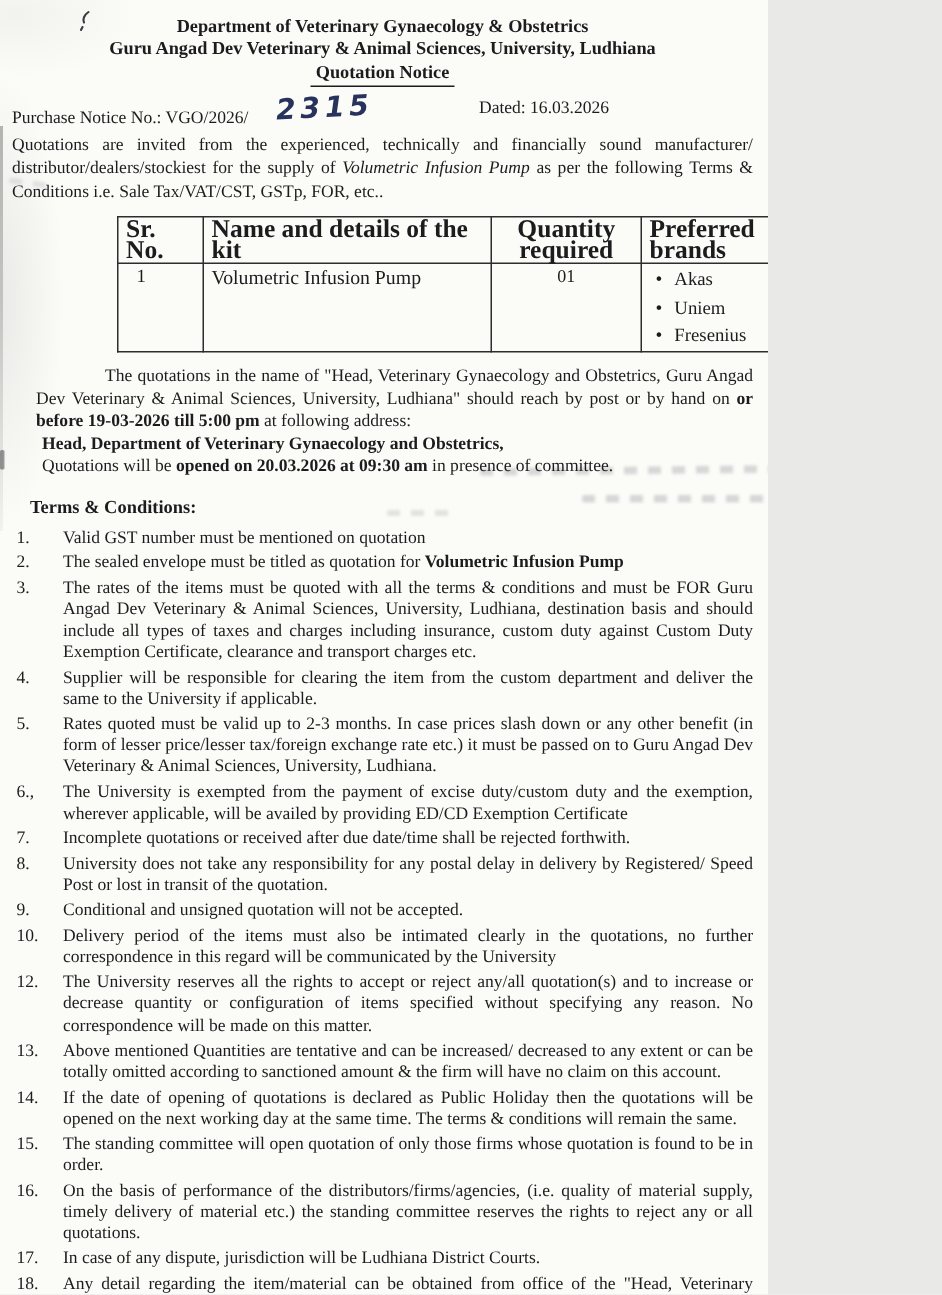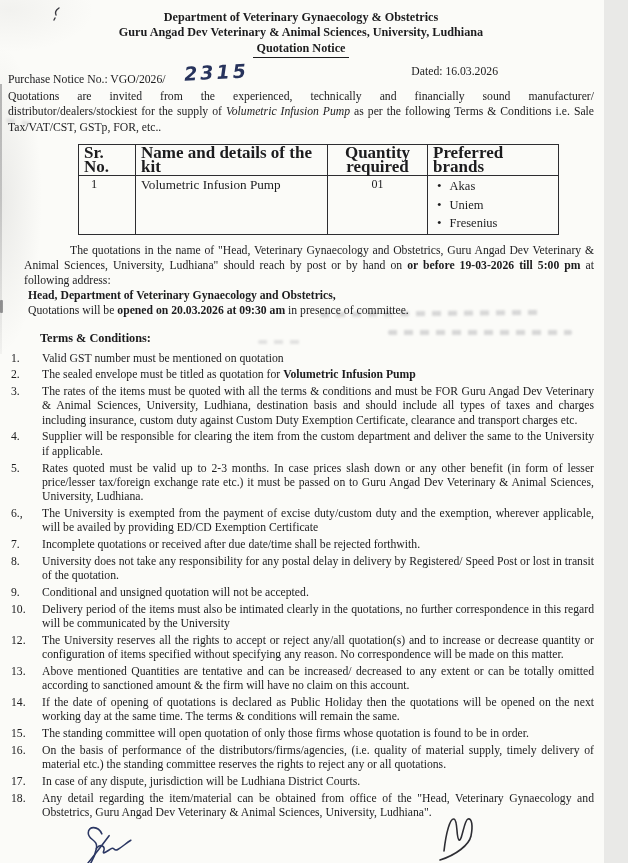--- a/index.html
+++ b/index.html
@@ -1,18 +1,18 @@
 <!DOCTYPE html>
 <html><head>
 <meta charset="utf-8">
 <style>
   * { margin:0; padding:0; box-sizing:border-box; }
   html,body { background:#e9e9e7; }
   .page {
-    position:relative; width:604px; height:863px; overflow:hidden;
+    position:relative; width:512px; height:863px; overflow:hidden;
     background:
       radial-gradient(ellipse 60px 220px at 0px 200px, rgba(80,80,82,0.10), transparent 70%),
       radial-gradient(ellipse 120px 60px at 10px 10px, rgba(120,120,120,0.07), transparent 70%),
       #fbfbf8;
     font-family:"Liberation Serif","DejaVu Serif",serif;
     color:#1c1c1e;
   }
   .content { position:relative; padding:10px 10px 0 8px; }
 
   
@@ -41,21 +41,21 @@
   td.c-qty { font-size:12px; text-align:center; }
   td.c-brands ul { list-style:none; font-size:12.5px; line-height:17.5px; padding-left:4px; }
   td.c-brands li::before { content:"\2022"; margin-right:8px; font-size:13px; }
 
   
   .subm-block { margin:8px 0 0 16px; font-size:11.7px; line-height:15px; }
   .submission { text-align:justify; text-indent:46px; }
   .addr { font-weight:bold; margin-left:4px; }
   .opening { margin-left:4px; }
 
-  .terms-head { margin:13px 0 0 32px; font-size:12.3px; font-weight:bold; }
+  .terms-head { margin:13px 0 0 12px; font-size:12.3px; font-weight:bold; }
 
   
   .terms { margin-top:6px; font-size:11.7px; line-height:14.3px; }
   .term { display:grid; grid-template-columns:26px 1fr; column-gap:8px; margin-bottom:2.5px; }
   .tnum { padding-left:3px; }
   .tbody { text-align:justify; }
   .tbody .b { font-weight:bold; }
 
   
   .footer { position:relative; height:58px; }

